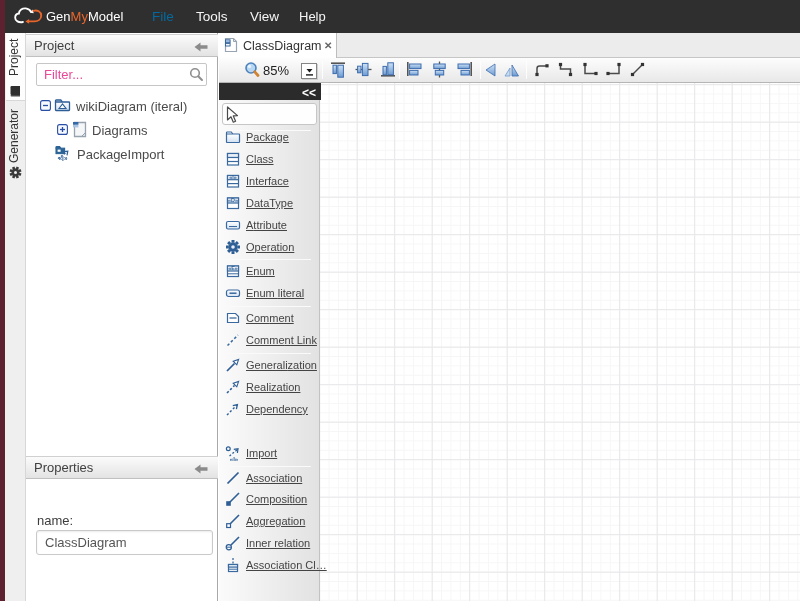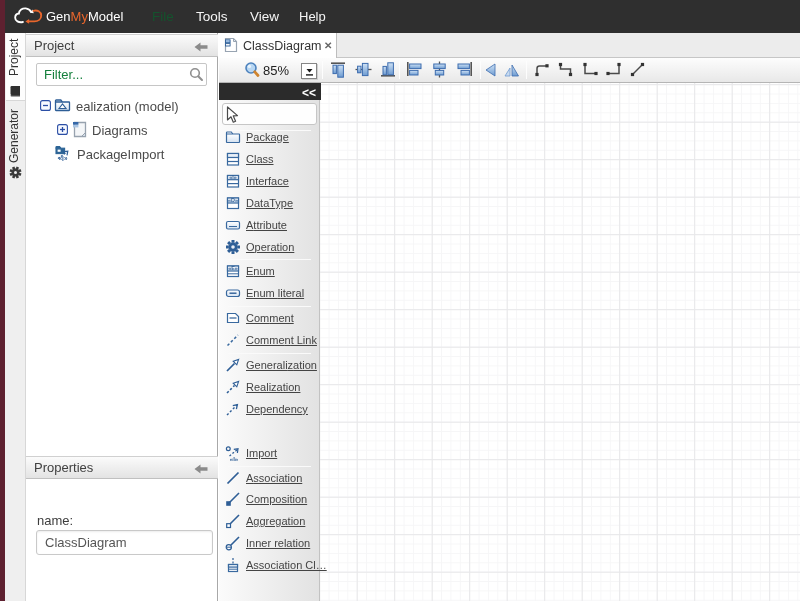--- a/index.html
+++ b/index.html
@@ -18,21 +18,21 @@
 <div class="abs" style="left:0;top:0;width:800px;height:33px;background:#2f2f2f"></div>
 <div class="abs" style="left:13px;top:5px">
     <svg width="31" height="21" viewBox="0 0 50 30">
       <path d="M16 25.5 C9 27 3.5 23.5 3.5 18.5 C3.5 14.5 6.5 12 9.5 11.8 C10 6.5 15 3 20.5 3.5 C24.5 3.9 27.5 6 29 9" fill="none" stroke="#ffffff" stroke-width="3" stroke-linecap="round"></path>
 <path d="M27.5 10.5 L31.5 5.5 L33.5 11.5 Z" fill="#ffffff"></path>
 <path d="M33 7.5 C39 5.5 45.5 9 45.5 15 C45.5 21 40.5 24.5 34.5 24.5 L24 24.5" fill="none" stroke="#e8662c" stroke-width="3" stroke-linecap="round"></path>
 <path d="M26 20.5 L20 24.5 L26 28.5 Z" fill="#e8662c"></path>
     </svg>
   </div>
 <span class="abs" style="left:46px;top:9px;font-size:13px;font-weight:normal;color:#fff">Gen<span style="color:#e8662c">My</span>Model</span>
-<span class="abs" style="left:152px;top:9px;font-size:13.5px;color:#14532d">File</span>
+<span class="abs" style="left:152px;top:9px;font-size:13.5px;color:#0369a1">File</span>
 <span class="abs" style="left:196px;top:9px;font-size:13.5px;color:#f5f5f5">Tools</span>
 <span class="abs" style="left:250px;top:9px;font-size:13.5px;color:#f5f5f5">View</span>
 <span class="abs" style="left:299px;top:9px;font-size:13px;color:#f5f5f5">Help</span>
 
 <div class="abs" style="left:5px;top:33px;width:21px;height:568px;background:#efefef;border-right:1px solid #d7d7d7"></div>
 <div class="abs" style="left:0;top:0;width:5px;height:601px;background:#5e2130"></div>
 <div class="abs" style="left:6px;top:33px;width:19px;height:68px;background:#fdfdfd;border-bottom:1px solid #d7d7d7"></div>
 <span class="abs" style="left:7px;top:76px;font-size:12px;color:#333;transform:rotate(-90deg);transform-origin:0 0;white-space:nowrap">Project</span>
 <div class="abs" style="left:9px;top:84px">
     <svg width="13" height="13" viewBox="0 0 13 13">
@@ -59,42 +59,42 @@
 <div class="abs" style="left:26px;top:33px;width:192px;height:568px;background:#fff;border-right:1px solid #a8a8a8"></div>
 <div class="abs hdr" style="left:26px;top:34px;width:192px;height:23px">
     <span style="position:absolute;left:8px;top:3px">Project</span>
     <div class="abs" style="right:10px;top:7px">
       <svg width="14" height="10" viewBox="0 0 14 10">
         <path d="M0.5 5 L6.5 0.5 V3.2 H13.5 V6.8 H6.5 V9.5 Z" fill="#8b8b8b"></path>
       </svg>
     </div>
   </div>
 <div class="abs" style="left:36px;top:63px;width:171px;height:23px;background:#fff;border:1px solid #c6c6c6;border-radius:2px"></div>
-<span class="abs" style="left:44px;top:67px;font-size:13px;color:#15803d">Filter...</span>
+<span class="abs" style="left:44px;top:67px;font-size:13px;color:#ec4899">Filter...</span>
 <div class="abs" style="left:189px;top:67px">
     <svg width="15" height="15" viewBox="0 0 15 15">
       <circle cx="6" cy="6" r="4.3" fill="none" stroke="#8f8f8f" stroke-width="1.6"></circle>
       <line x1="9.2" y1="9.2" x2="13" y2="13" stroke="#8f8f8f" stroke-width="2" stroke-linecap="round"></line>
     </svg>
   </div>
 
 <div class="abs" style="left:40px;top:100px">
     <svg width="11" height="11" viewBox="0 0 11 11">
       <rect x="0.6" y="0.6" width="9.8" height="9.8" rx="2" fill="#f7faff" stroke="#2b4ea5" stroke-width="1.1"></rect>
       <line x1="3" y1="5.5" x2="8" y2="5.5" stroke="#2b4ea5" stroke-width="1.3"></line>
     </svg>
   </div>
 <div class="abs" style="left:54px;top:98px">
     <svg width="17" height="14" viewBox="0 0 17 14">
       <path d="M1.5 4.5 V2.7 Q1.5 2 2.2 2 H6.8 L8.3 4" fill="#eaf1f9" stroke="#2e5e96" stroke-width="1.3"></path>
       <rect x="1.5" y="4" width="14" height="8.5" rx="0.5" fill="url(#bgr2)" stroke="#2e5e96" stroke-width="1.3"></rect>
       <path d="M5 10.5 L8.5 6 L12 10.5 Z" fill="#fff" stroke="#2e5e96" stroke-width="1.1"></path>
     </svg>
   </div>
-<span class="abs" style="left:76px;top:99px;font-size:13px;color:#4a4a4a">ealization (model)</span>
+<span class="abs" style="left:76px;top:99px;font-size:13px;color:#4a4a4a">wikiDiagram (iteral)</span>
 <div class="abs" style="left:57px;top:124px">
     <svg width="11" height="11" viewBox="0 0 11 11">
       <rect x="0.6" y="0.6" width="9.8" height="9.8" rx="2" fill="#f7faff" stroke="#2b4ea5" stroke-width="1.1"></rect>
       <line x1="3" y1="5.5" x2="8" y2="5.5" stroke="#2b4ea5" stroke-width="1.3"></line>
       <line x1="5.5" y1="3" x2="5.5" y2="8" stroke="#2b4ea5" stroke-width="1.3"></line>
     </svg>
   </div>
 <div class="abs" style="left:72px;top:121px">
     <svg width="15" height="17" viewBox="0 0 15 17">
       <path d="M2.5 1.5 H13.5 V15.5 H2.5 Z" fill="#f4f6f8" stroke="#97a2ae" stroke-width="1.3"></path>

